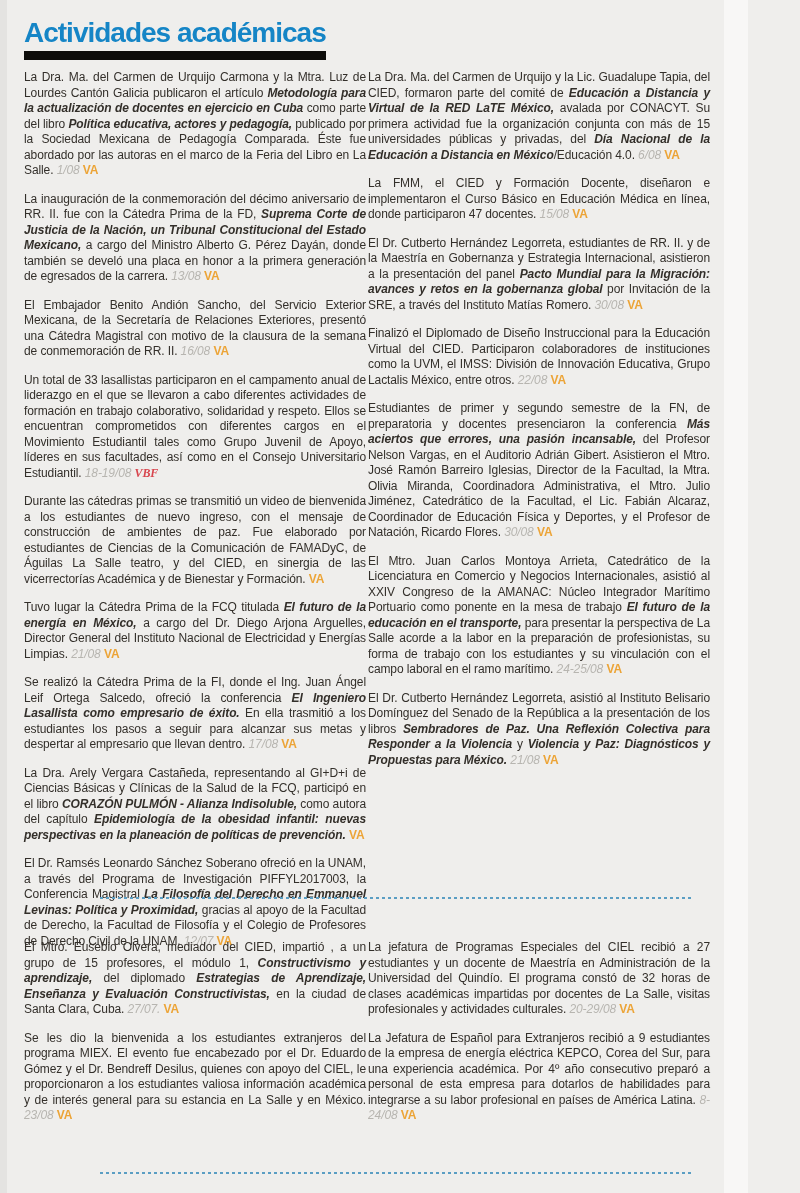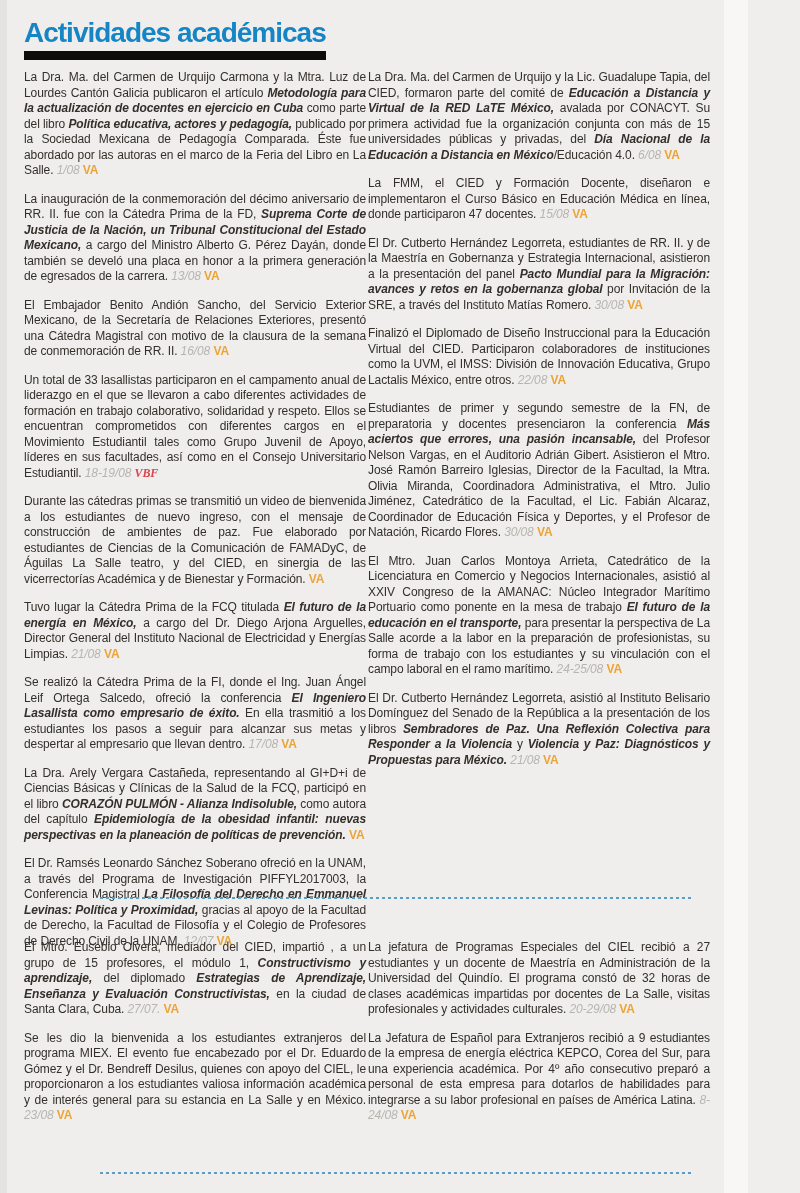--- a/index.html
+++ b/index.html
@@ -64,21 +64,21 @@
 
   <section class="section section-1">
     <div class="title-wrap">
       <h1 class="section-title">Actividades académicas</h1>
       <div class="title-bar"></div>
     </div>
     <div class="columns">
       <div class="col">
           <p class="para"><span class="seg-n">La Dra. Ma. del Carmen de Urquijo Carmona y la Mtra. Luz de Lourdes Cantón Galicia publicaron el artículo </span><span class="seg-i">Metodología para la actualización de docentes en ejercicio en Cuba</span><span class="seg-n"> como parte del libro </span><span class="seg-i">Política educativa, actores y pedagogía,</span><span class="seg-n"> publicado por la Sociedad Mexicana de Pedagogía Comparada. Éste fue abordado por las autoras en el marco de la Feria del Libro en La Salle. </span><span class="seg-d">1/08 </span><span class="seg-va">VA</span></p>
           <p class="para"><span class="seg-n">La inauguración de la conmemoración del décimo aniversario de RR. II. fue con la Cátedra Prima de la FD, </span><span class="seg-i">Suprema Corte de Justicia de la Nación, un Tribunal Constitucional del Estado Mexicano,</span><span class="seg-n"> a cargo del Ministro Alberto G. Pérez Dayán, donde también se develó una placa en honor a la primera generación de egresados de la carrera. </span><span class="seg-d">13/08 </span><span class="seg-va">VA</span></p>
-          <p class="para"><span class="seg-n">El Embajador Benito Andión Sancho, del Servicio Exterior Mexicano, de la Secretaría de Relaciones Exteriores, presentó una Cátedra Magistral con motivo de la clausura de la semana de conmemoración de RR. II. </span><span class="seg-d">16/08 </span><span class="seg-va">VA</span></p>
+          <p class="para"><span class="seg-n">El Embajador Benito Andión Sancho, del Servicio Exterior Mexicana, de la Secretaría de Relaciones Exteriores, presentó una Cátedra Magistral con motivo de la clausura de la semana de conmemoración de RR. II. </span><span class="seg-d">16/08 </span><span class="seg-va">VA</span></p>
           <p class="para"><span class="seg-n">Un total de 33 lasallistas participaron en el campamento anual de liderazgo en el que se llevaron a cabo diferentes actividades de formación en trabajo colaborativo, solidaridad y respeto. Ellos se encuentran comprometidos con diferentes cargos en el Movimiento Estudiantil tales como Grupo Juvenil de Apoyo, líderes en sus facultades, así como en el Consejo Universitario Estudiantil. </span><span class="seg-d">18-19/08 </span><span class="seg-vbf">VBF</span></p>
           <p class="para"><span class="seg-n">Durante las cátedras primas se transmitió un video de bienvenida a los estudiantes de nuevo ingreso, con el mensaje de construcción de ambientes de paz. Fue elaborado por estudiantes de Ciencias de la Comunicación de FAMADyC, de Águilas La Salle teatro, y del CIED, en sinergia de las vicerrectorías Académica y de Bienestar y Formación. </span><span class="seg-va">VA</span></p>
           <p class="para"><span class="seg-n">Tuvo lugar la Cátedra Prima de la FCQ titulada </span><span class="seg-i">El futuro de la energía en México,</span><span class="seg-n"> a cargo del Dr. Diego Arjona Arguelles, Director General del Instituto Nacional de Electricidad y Energías Limpias. </span><span class="seg-d">21/08 </span><span class="seg-va">VA</span></p>
           <p class="para"><span class="seg-n">Se realizó la Cátedra Prima de la FI, donde el Ing. Juan Ángel Leif Ortega Salcedo, ofreció la conferencia </span><span class="seg-i">El Ingeniero Lasallista como empresario de éxito.</span><span class="seg-n"> En ella trasmitió a los estudiantes los pasos a seguir para alcanzar sus metas y despertar al empresario que llevan dentro. </span><span class="seg-d">17/08 </span><span class="seg-va">VA</span></p>
           <p class="para"><span class="seg-n">La Dra. Arely Vergara Castañeda, representando al GI+D+i de Ciencias Básicas y Clínicas de la Salud de la FCQ, participó en el libro </span><span class="seg-i">CORAZÓN PULMÓN - Alianza Indisoluble,</span><span class="seg-n"> como autora del capítulo </span><span class="seg-i">Epidemiología de la obesidad infantil: nuevas perspectivas en la planeación de políticas de prevención.</span><span class="seg-n"> </span><span class="seg-va">VA</span></p>
           <p class="para"><span class="seg-n">El Dr. Ramsés Leonardo Sánchez Soberano ofreció en la UNAM, a través del Programa de Investigación PIFFYL2017003, la Conferencia Magistral </span><span class="seg-i">La Filosofía del Derecho en Emmanuel Levinas: Política y Proximidad,</span><span class="seg-n"> gracias al apoyo de la Facultad de Derecho, la Facultad de Filosofía y el Colegio de Profesores de Derecho Civil de la UNAM. </span><span class="seg-d">12/07 </span><span class="seg-va">VA</span></p>
         </div>
       <div class="col">
           <p class="para"><span class="seg-n">La Dra. Ma. del Carmen de Urquijo y la Lic. Guadalupe Tapia, del CIED, formaron parte del comité de </span><span class="seg-i">Educación a Distancia y Virtual de la RED LaTE México,</span><span class="seg-n"> avalada por CONACYT. Su primera actividad fue la organización conjunta con más de 15 universidades públicas y privadas, del </span><span class="seg-i">Día Nacional de la Educación a Distancia en México</span><span class="seg-n">/Educación 4.0. </span><span class="seg-d">6/08 </span><span class="seg-va">VA</span></p>
           <p class="para"><span class="seg-n">La FMM, el CIED y Formación Docente, diseñaron e implementaron el Curso Básico en Educación Médica en línea, donde participaron 47 docentes. </span><span class="seg-d">15/08 </span><span class="seg-va">VA</span></p>

